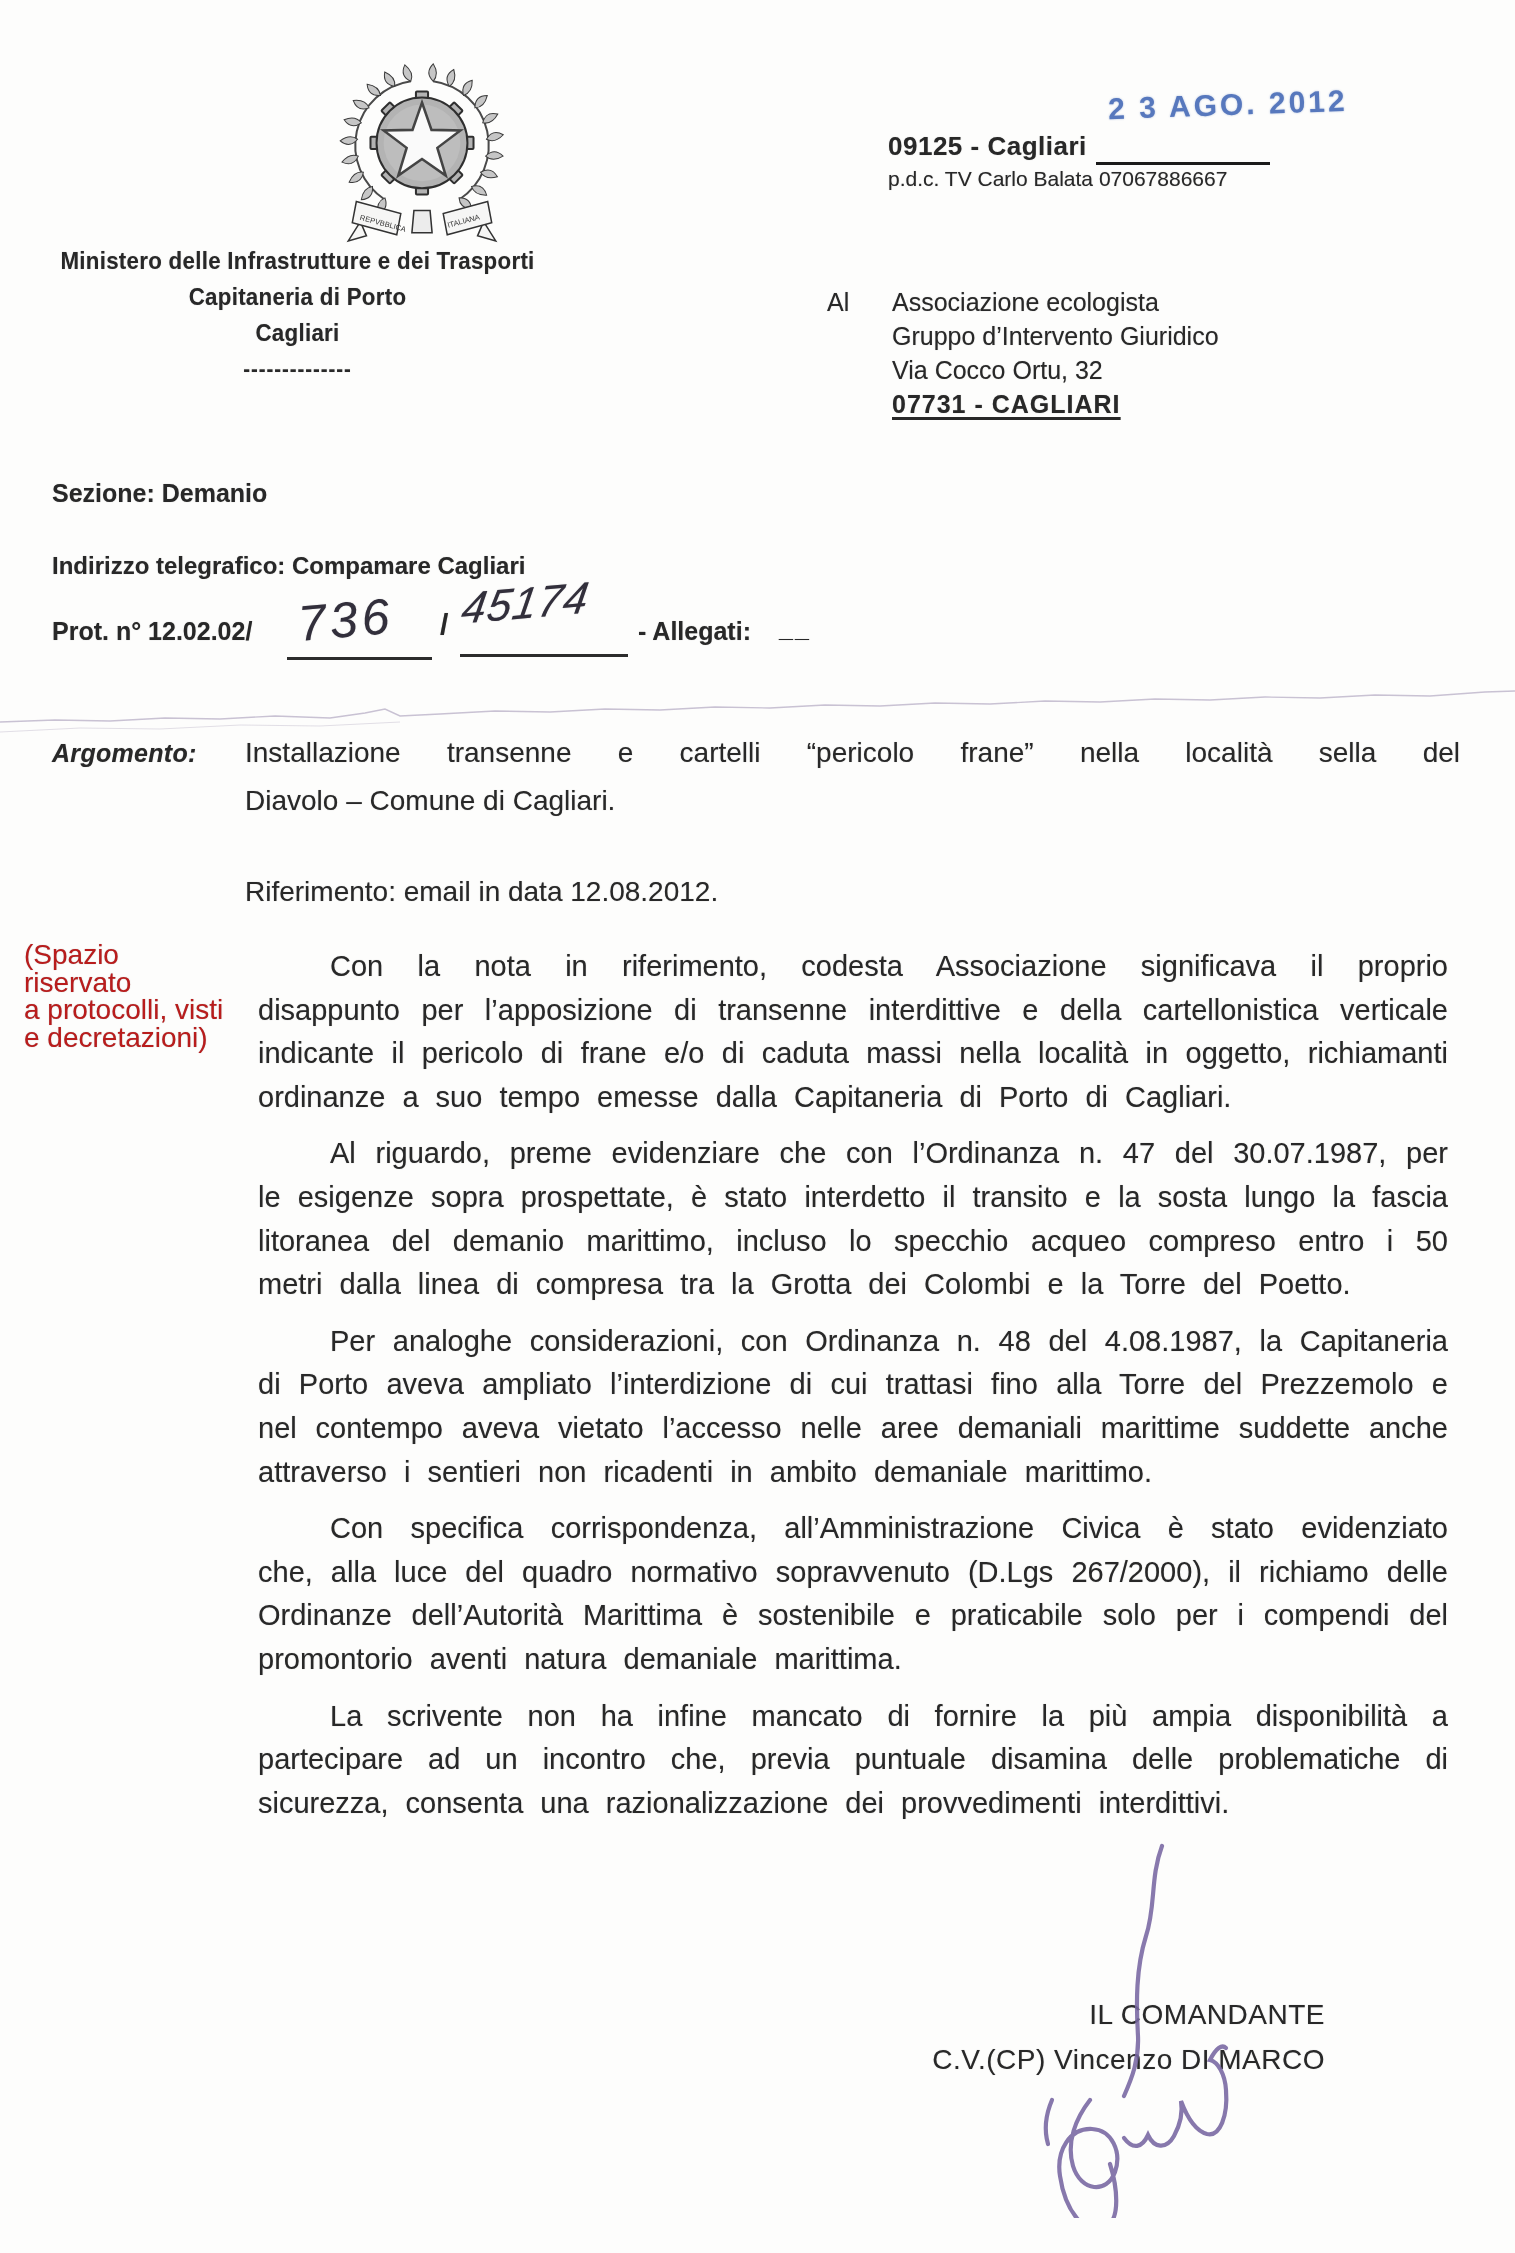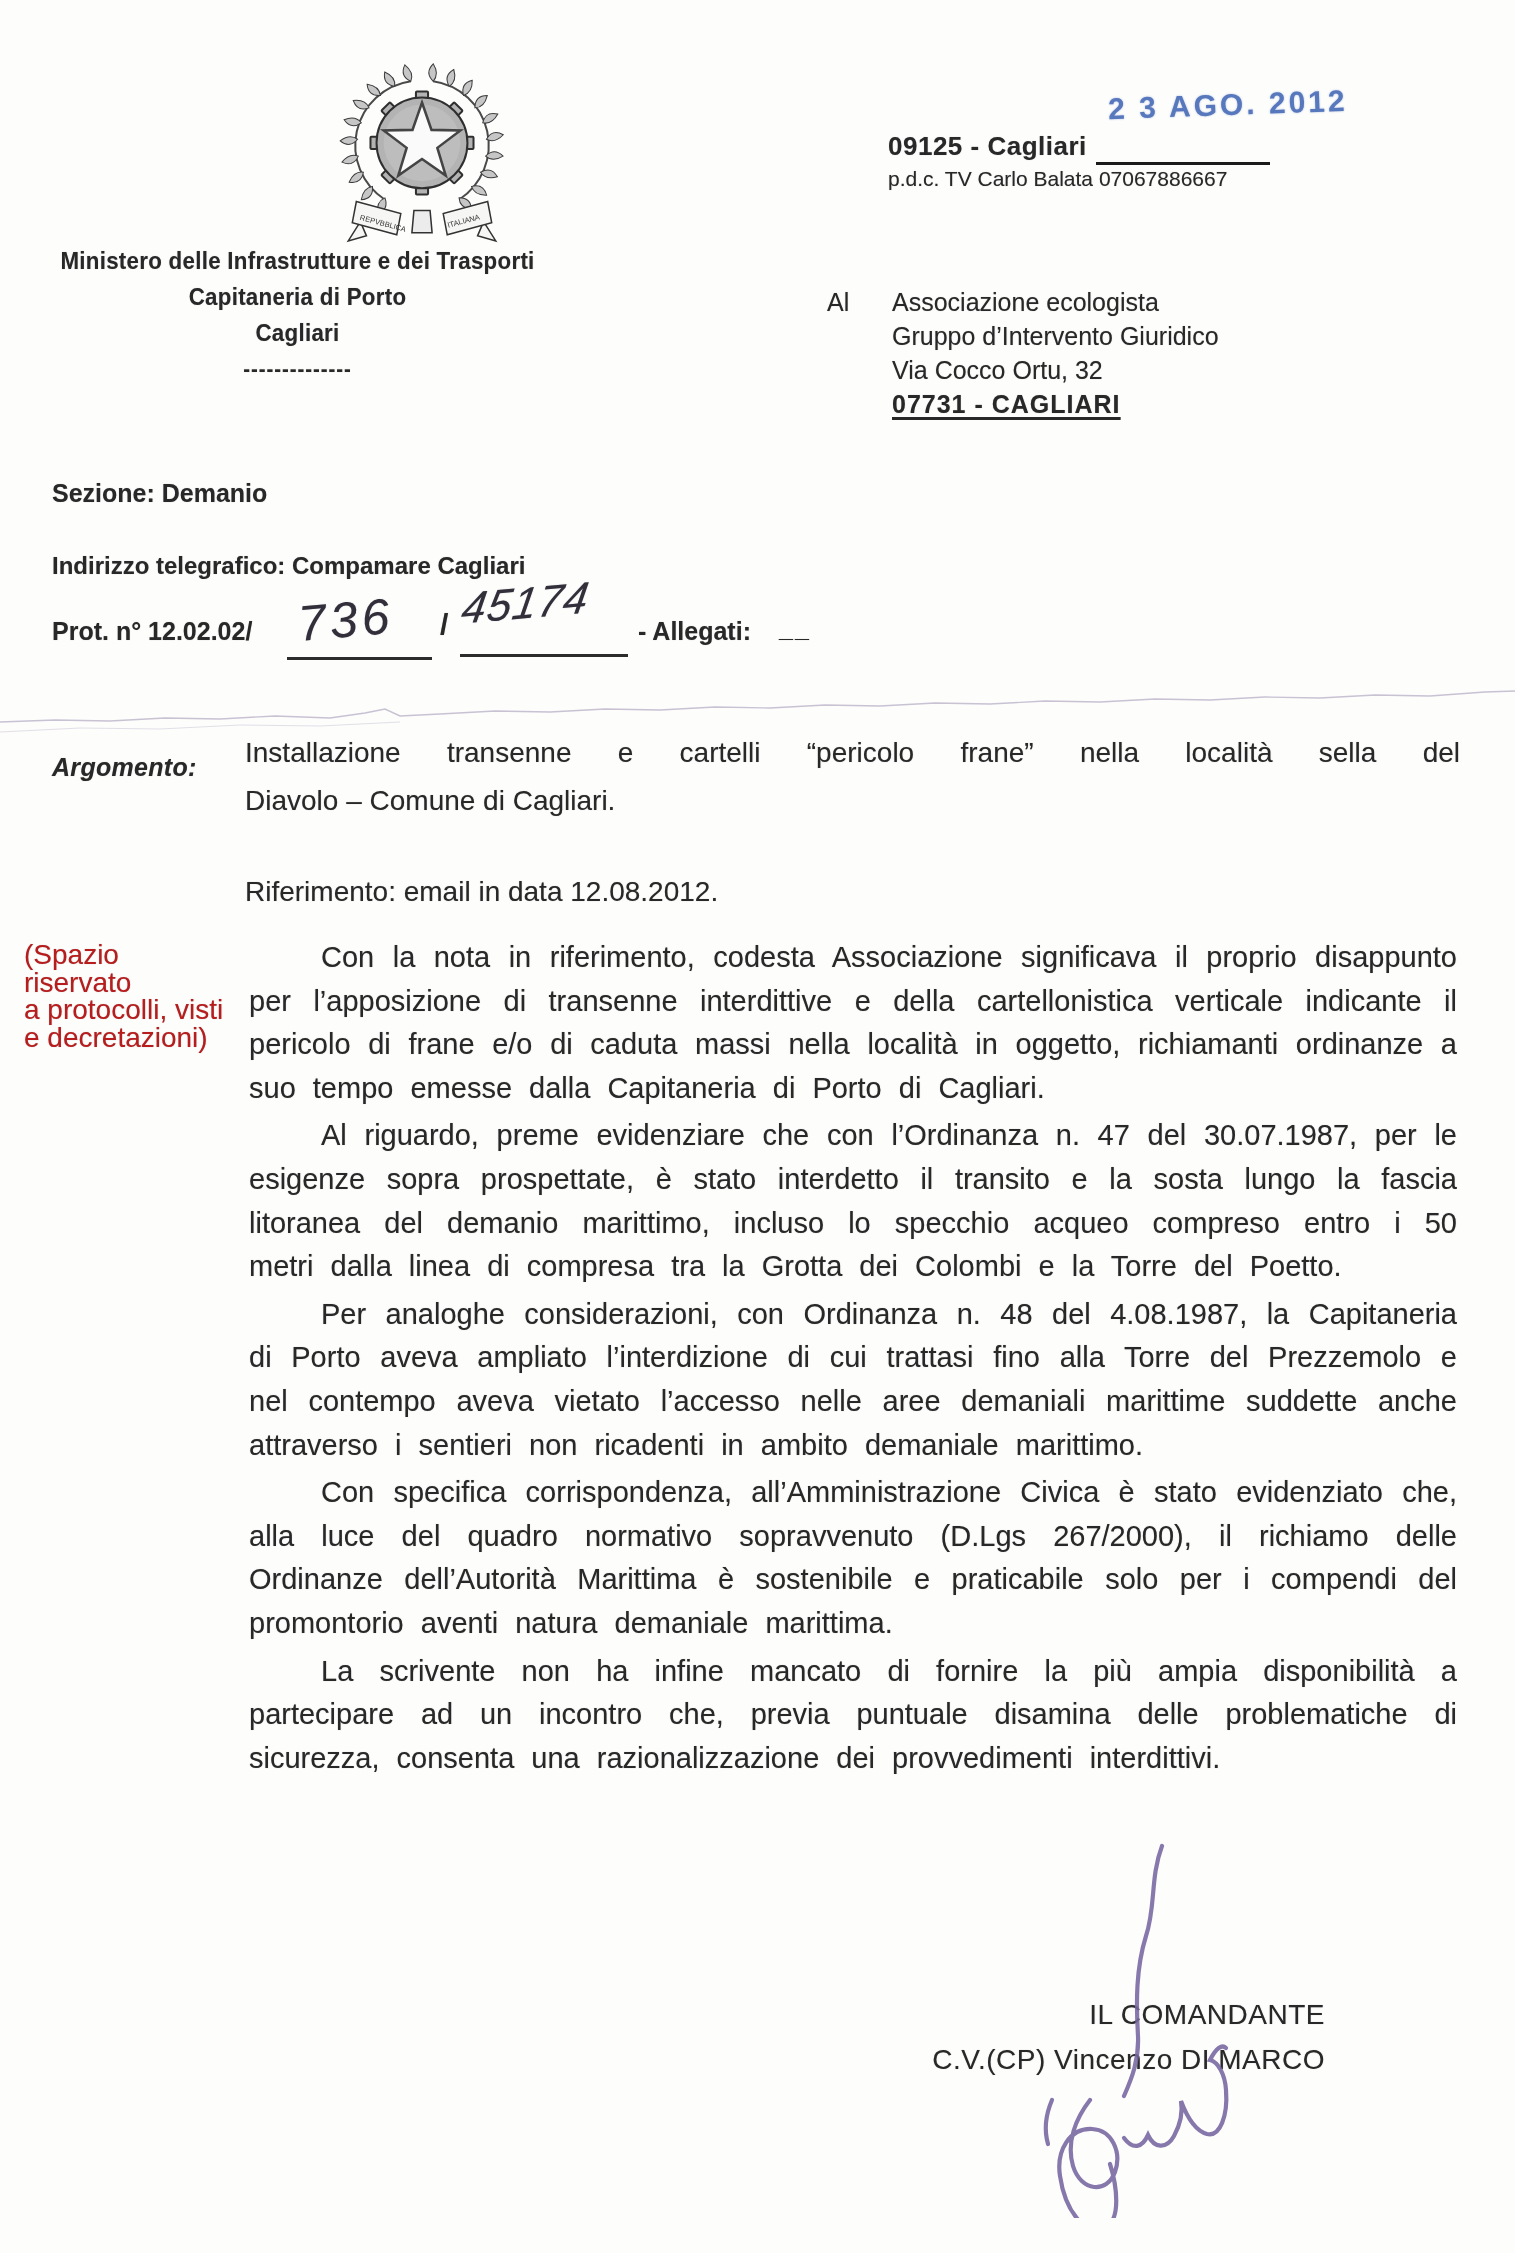--- a/index.html
+++ b/index.html
@@ -52,36 +52,36 @@
     text-shadow:0 0 1px rgba(50,47,59,.4);
   }
   .hand1{left:298px;top:591px;font-size:50px;transform:rotate(-5deg);letter-spacing:4px;}
   .hand2{left:462px;top:578px;font-size:44px;transform:rotate(-5deg) skewX(-14deg);letter-spacing:1px;}
   .prot-underline1{left:287px;top:657px;width:145px;border-top:3px solid #2c2c2c;height:0;}
   .prot-underline2{left:460px;top:654px;width:168px;border-top:3px solid #2c2c2c;height:0;}
   .prot-slash{left:440px;top:608px;font-size:30px;font-weight:bold;}
   .allegati{left:638px;top:617px;font-size:25px;font-weight:bold;}
   .allegati-blank{left:779px;top:614px;font-size:25px;font-weight:bold;letter-spacing:2px;}
 
-  .argomento{left:52px;top:739px;font-size:25px;font-weight:bold;font-style:italic;letter-spacing:.3px;margin-top:14px;}
+  .argomento{left:52px;top:739px;font-size:25px;font-weight:bold;font-style:italic;letter-spacing:.3px;}
   .subject1{
     left:245px;top:737px;width:1215px;font-size:28px;
     text-align:justify;text-align-last:justify;word-spacing:2px;
   }
   .subject2{left:245px;top:785px;font-size:28px;}
   .riferimento{left:245px;top:876px;font-size:28px;}
 
   .margin-note{left:24px;top:941px;width:210px;font-size:28px;line-height:27.5px;color:#b91c1c;}
 
   .body-text{
     left:245px;top:932px;width:1216px;
     font-size:29px;line-height:43.6px;
     text-align:justify;word-spacing:9px;
   }
-  .body-text p{margin:4px;text-indent:72px;}
+  .body-text p{margin:13px;text-indent:72px;}
 
   .sig-block{left:855px;top:1992px;width:470px;text-align:right;font-size:28px;line-height:45px;letter-spacing:.5px;}
 
   svg{display:block;}
 </style>
 </head>
 <body>
 
 <div class="page">
 

